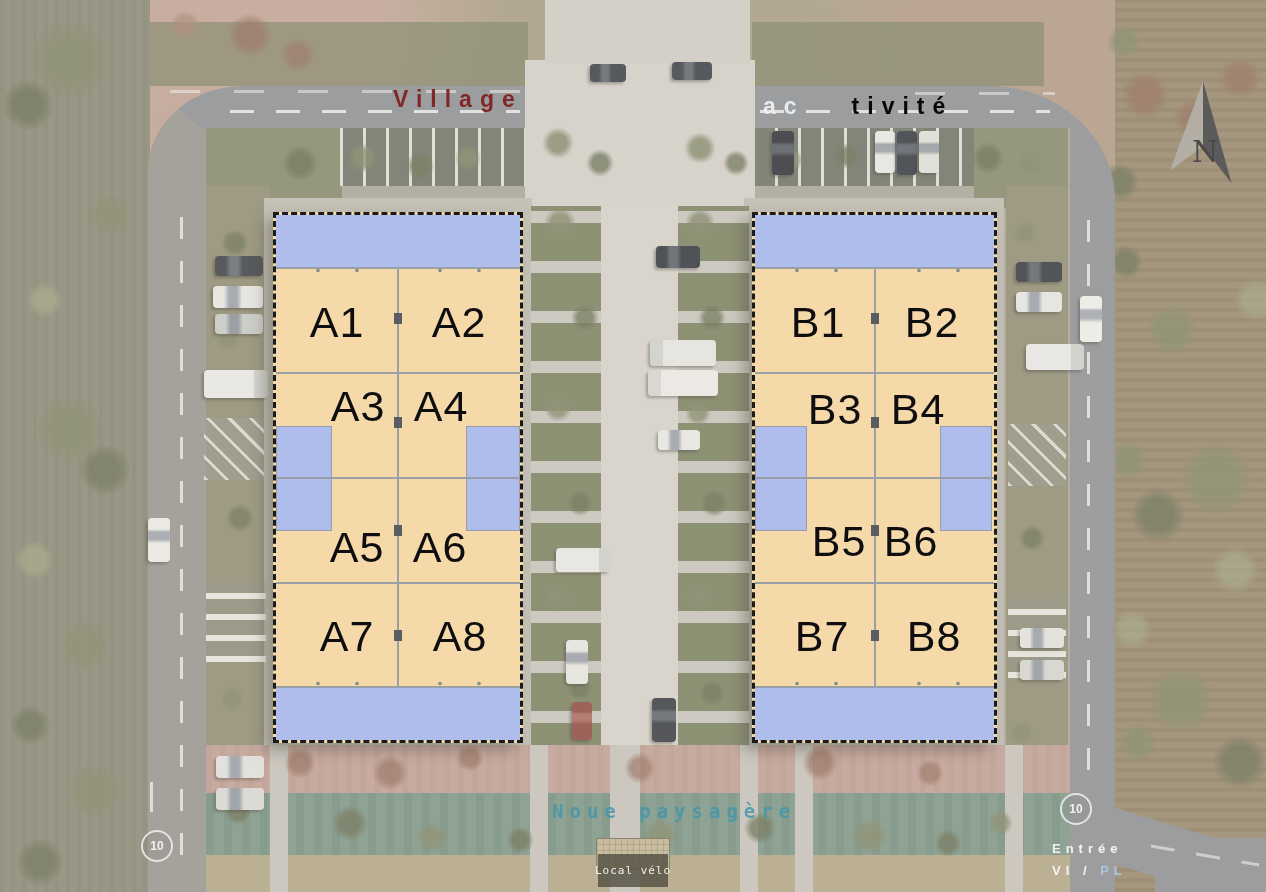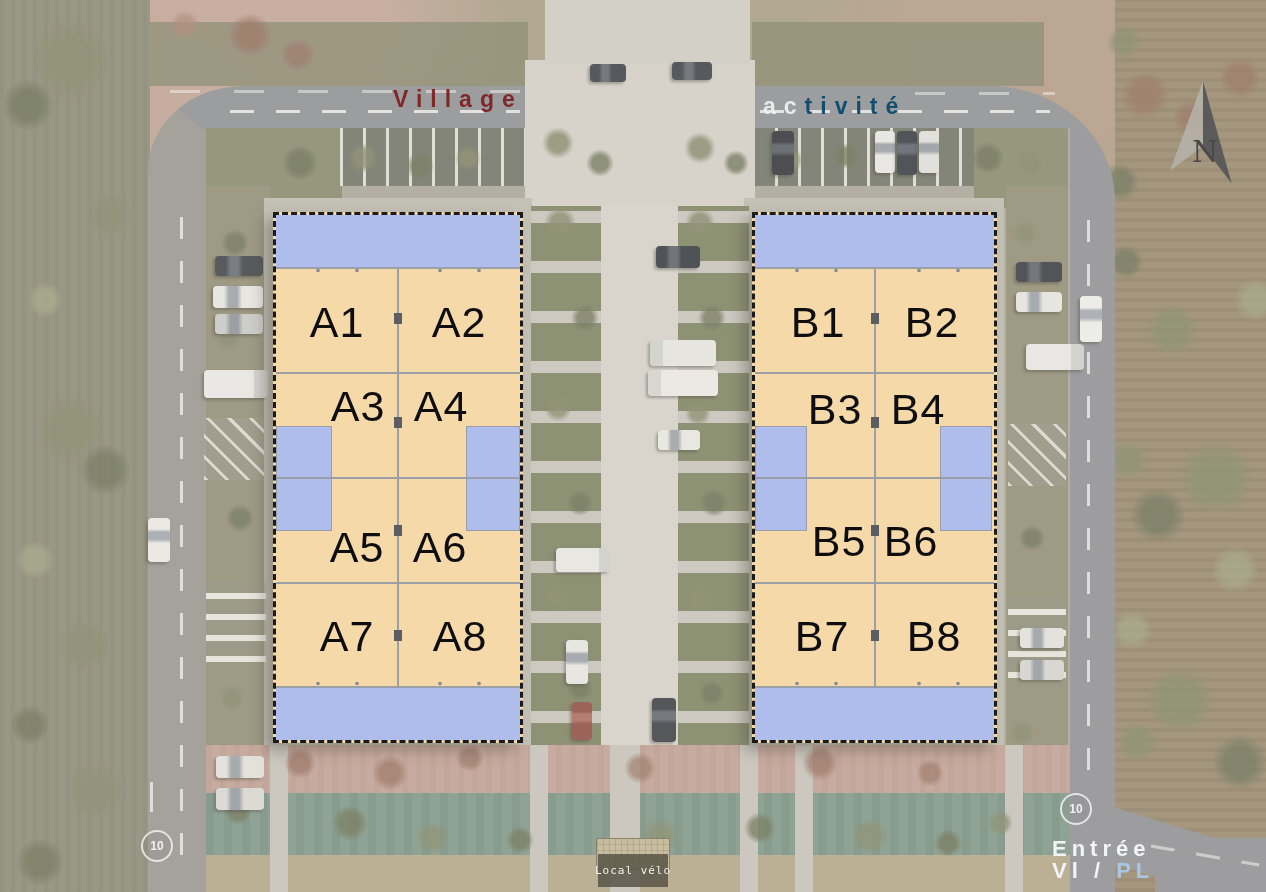--- a/index.html
+++ b/index.html
@@ -148,31 +148,31 @@
     radial-gradient(circle 2.2px at 42px 2.5px,#878b92 0 60%,transparent 100%),
     radial-gradient(circle 2.2px at 81px 2.5px,#878b92 0 60%,transparent 100%),
     radial-gradient(circle 2.2px at 164px 2.5px,#878b92 0 60%,transparent 100%),
     radial-gradient(circle 2.2px at 203px 2.5px,#878b92 0 60%,transparent 100%);}
   .ulabel{position:absolute;transform:translate(-50%,-50%);font-size:43px;letter-spacing:1px;
           color:#0e0e10;font-family:"Liberation Sans",sans-serif;cursor:pointer;}
   
   .roadtext{z-index:9;font-weight:600;letter-spacing:8px;font-size:23px;white-space:nowrap;}
   #villageTxt{left:393px;top:86px;color:#7f1d1d;opacity:.92;}
   #activiteTxt{left:763px;top:93px;opacity:.95;}
-  #activiteTxt .w{color:#eef1f4;margin-top:24px;} #activiteTxt .b{color:#0c4a6e;}
+  #activiteTxt .w{color:#eef1f4;margin-top:24px;} #activiteTxt .b{color:#000000;margin-left:47px;}
   #noueTxt{left:552px;top:800px;z-index:9;color:#3f96ad;font-size:19px;font-weight:600;
            letter-spacing:6px;opacity:.8;font-family:"DejaVu Sans Mono",monospace;white-space:nowrap;}
   #shed{left:596px;top:838px;width:72px;height:30px;z-index:9;background:
         repeating-linear-gradient(90deg,rgba(120,110,85,.25) 0 1px,transparent 1px 6px),
         repeating-linear-gradient(0deg,rgba(120,110,85,.25) 0 1px,transparent 1px 6px),#c9bd9f;
         border:1px solid #8a836e;}
   #shedLabel{left:598px;top:854px;width:70px;height:33px;z-index:9;background:rgba(88,84,70,.85);
         color:#f3f1ea;font-size:11px;font-family:"DejaVu Sans Mono",monospace;letter-spacing:1px;
         display:flex;align-items:center;justify-content:center;white-space:nowrap;}
-  #entree{left:1052px;top:838px;z-index:9;color:#f2f4f6;font-size:22px;font-weight:600;
+  #entree{left:1052px;top:838px;z-index:9;color:#f2f4f6;font-size:13px;font-weight:600;
           letter-spacing:5px;line-height:22px;white-space:nowrap;}
   #entree .b{color:#a9c6e4;}
   .speed{z-index:9;width:28px;height:28px;border-radius:50%;border:2px solid rgba(250,250,250,.85);
          color:#fafafa;font-size:12px;font-weight:bold;display:flex;align-items:center;
          justify-content:center;background:rgba(130,132,136,.2);opacity:.9;}
   #compass{left:1168px;top:78px;width:70px;height:110px;z-index:9;opacity:.85;}
   #compass .tl{position:absolute;inset:0;background:#b7b4ac;
       clip-path:polygon(50% 3%,3% 84%,50% 62%);}
   #compass .tr{position:absolute;inset:0;background:#4f5155;
       clip-path:polygon(50% 3%,50% 62%,91% 96%);}
@@ -312,20 +312,21 @@
     <span class="ulabel" style="left:80px;top:194px;">B3</span>
     <span class="ulabel" style="left:163px;top:194px;">B4</span>
     <span class="ulabel" style="left:84px;top:326px;text-align:center;">B5</span>
     <span class="ulabel" style="left:156px;top:326px;">B6</span>
     <span class="ulabel" style="left:67px;top:421px;">B7</span>
     <span class="ulabel" style="left:179px;top:421px;">B8</span>
   </div>
 
   <div class="abs roadtext" id="villageTxt">Village</div>
   <div class="abs roadtext" id="activiteTxt"><span class="w">ac</span><span class="b">tivité</span></div>
+  <div class="abs" id="noueTxt">Noue paysagère</div>
   <div class="abs" id="shed"></div>
   <div class="abs" id="shedLabel">Local vélo</div>
   <div class="abs" id="entree">
     <div>Entrée</div>
     <div><span>Vl /</span> <span class="b">PL</span></div>
   </div>
   <div class="abs speed" style="left:141px;top:830px;">10</div>
   <div class="abs speed" style="left:1060px;top:793px;">10</div>
 
   <div class="abs" id="compass">

